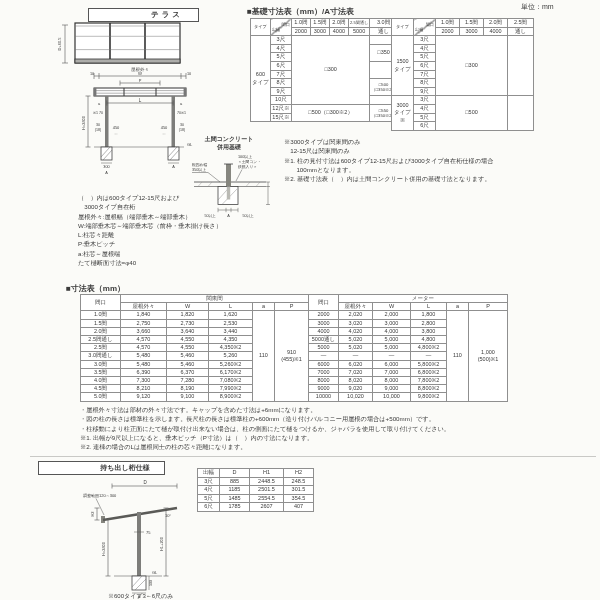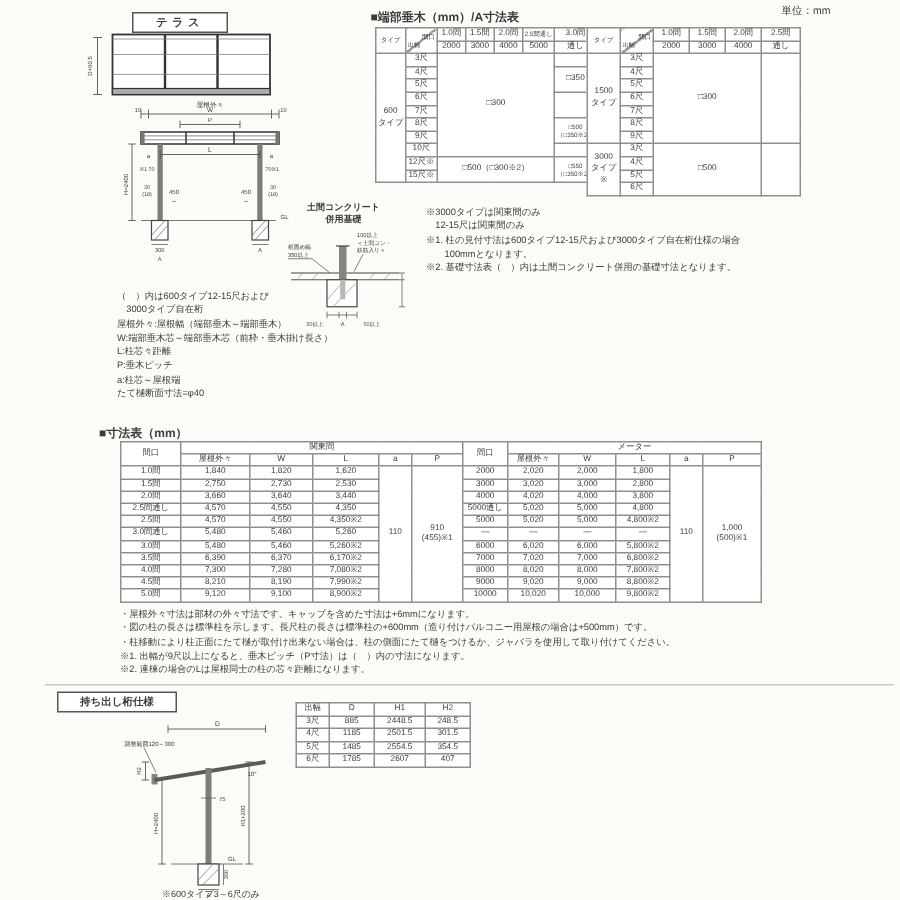--- a/index.html
+++ b/index.html
@@ -1,21 +1,21 @@
 <!DOCTYPE html>
 <html><head>
 <meta charset="utf-8">
 <style>
   html,body{margin:0;padding:0}
   body{width:600px;height:600px;position:relative;overflow:hidden;
        background:#fbfbf8;color:#3b3b3b;
        font-family:"Liberation Sans",sans-serif;}
   .abs{position:absolute}
   .boxtitle{border:1px solid #555;background:#fff;text-align:center;
-            font-weight:bold;display:flex;align-items:center;justify-content:center;}
+            font-weight:bold;display:flex;align-items:center;justify-content:center;padding-left:47px;}
   .sect-title{font-weight:bold;font-size:8px}
   .unit{font-size:7px}
   .noteline{font-size:6.2px;line-height:9.3px;white-space:nowrap}
   table{border-collapse:collapse;table-layout:fixed;position:absolute;background:#fff}
   td{border:1px solid #8f8f8f;text-align:center;vertical-align:middle;
      padding:0 1px;white-space:nowrap;line-height:7.6px;font-size:5.5px;color:#3b3b3b}
   .sm{font-size:4.2px;line-height:5.2px}
   .diag{font-size:4.2px;line-height:5px;
         background:linear-gradient(to bottom right,transparent 47%,#8f8f8f 47%,#8f8f8f 53%,transparent 53%)}
   .diag div:first-child{text-align:right}
@@ -26,21 +26,21 @@
   .hr{background:#c9c9c6;height:1px}
   .pre{white-space:pre-line}
 </style>
 </head>
 <body>
 
 <div class="abs" style="left:0;top:0;width:600px;height:600px">
 
   <div class="abs boxtitle" style="left:88px;top:8px;width:62px;height:12px;font-size:7.5px;letter-spacing:3px">テラス</div>
   <div class="abs unit" style="left:521px;top:2px">単位：mm</div>
-  <div class="abs sect-title" style="left:247px;top:6px">■端部垂木（mm）/A寸法表</div>
+  <div class="abs sect-title" style="left:247px;top:6px">■基礎寸法表（mm）/A寸法表</div>
 
   <svg style="left:55px;top:18px" width="134" height="54" viewBox="0 0 134 54">
     <line x1="10" y1="7" x2="10" y2="45" stroke="#555" stroke-width="0.6"></line>
     <line x1="7" y1="7" x2="13" y2="7" stroke="#555" stroke-width="0.6"></line>
     <line x1="7" y1="45" x2="13" y2="45" stroke="#555" stroke-width="0.6"></line>
     <text transform="rotate(-90 6 26)" x="6" y="26" font-size="4" text-anchor="middle">D+60.5</text>
     <rect x="20" y="5" width="105" height="40" fill="#fff" stroke="#333" stroke-width="1.2"></rect>
     <line x1="55" y1="5" x2="55" y2="45" stroke="#333" stroke-width="1.6"></line>
     <line x1="90" y1="5" x2="90" y2="45" stroke="#333" stroke-width="1.6"></line>
     <line x1="20" y1="18.3" x2="125" y2="18.3" stroke="#777" stroke-width="0.5"></line>

